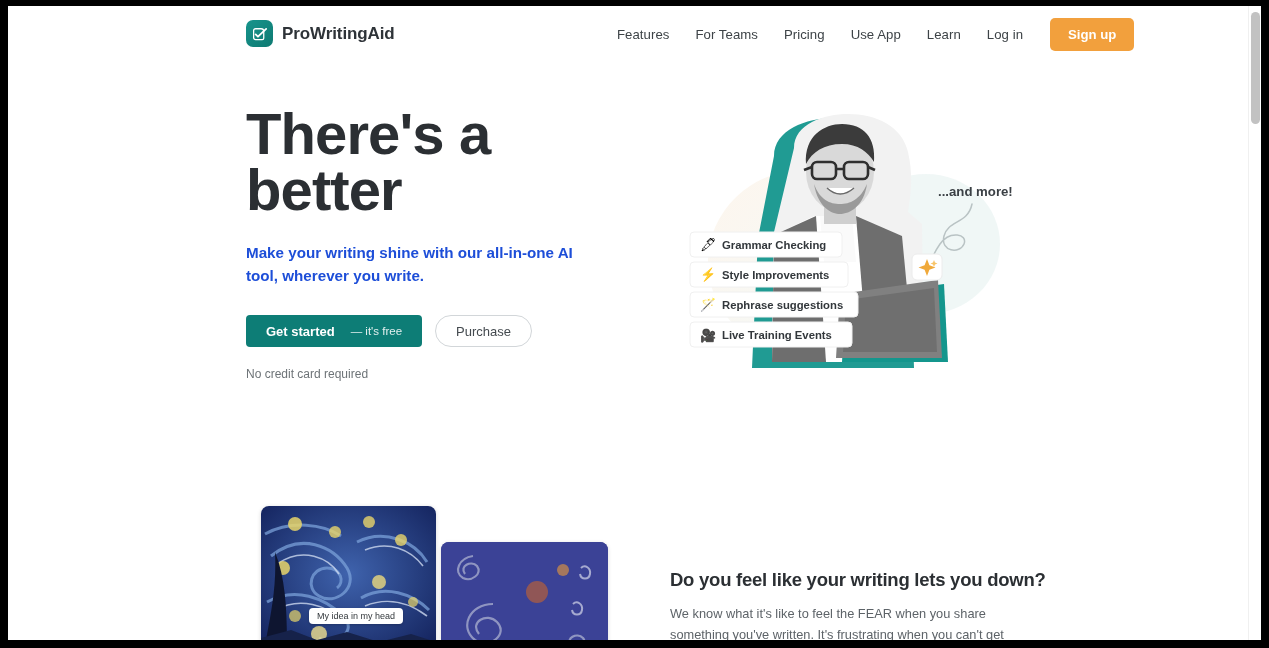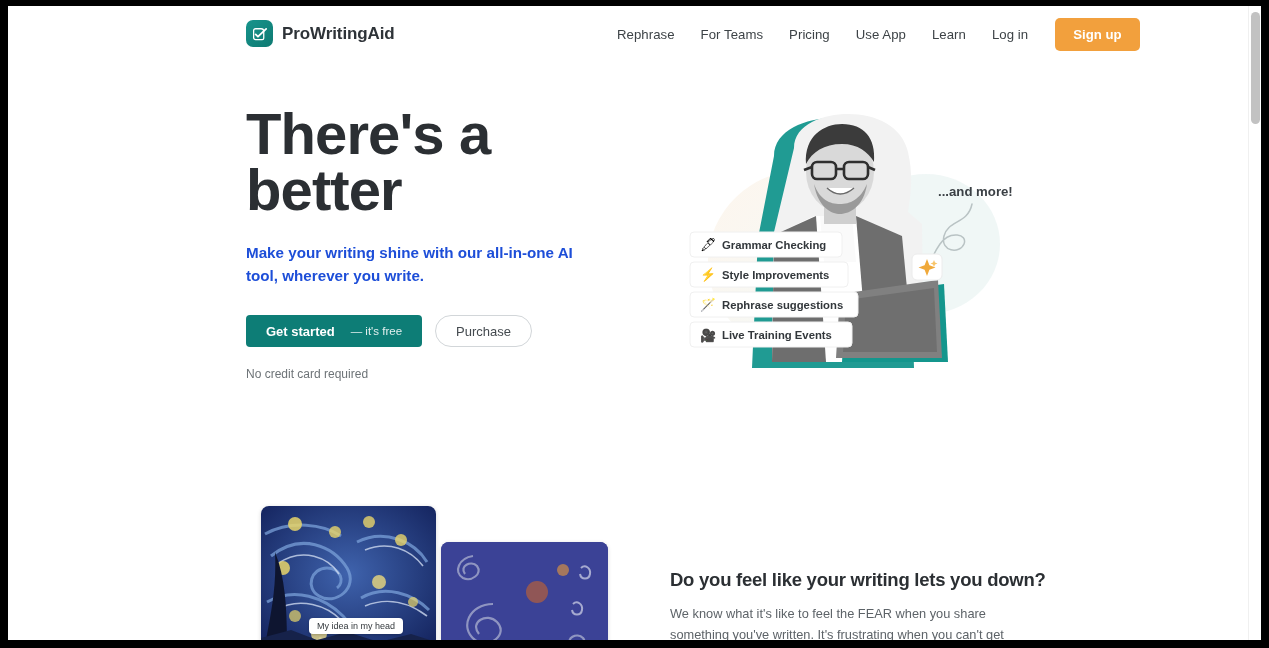--- a/index.html
+++ b/index.html
@@ -192,21 +192,21 @@
     box-shadow: 0 1px 4px rgba(0,0,0,.16);
   }
   .painting-simple {
     left: 188px; top: 42px;
     width: 167px; height: 120px;
     background: #3b4296;
     box-shadow: 0 1px 4px rgba(0,0,0,.14);
   }
   .painting-caption {
     position: absolute;
-    left: 48px; top: 112px;
+    left: 48px; top: 102px;
     background: #ffffff;
     border-radius: 4px;
     padding: 3px 8px;
     font-size: 9px;
     color: #33383c;
     box-shadow: 0 1px 3px rgba(0,0,0,.22);
     white-space: nowrap;
     z-index: 5;
   }
 
@@ -252,21 +252,21 @@
           <span class="brand-mark">
             <svg width="18" height="18" viewBox="0 0 24 24" aria-hidden="true">
               <path d="M3.5 7.5 C3.5 6 4.6 5 6 5 H13.5 C15.6 5 17 6.3 17 8.2 V17.5 C17 18.6 16 19.4 15 19.4 H6 C4.6 19.4 3.5 18.4 3.5 17 Z" fill="none" stroke="#ffffff" stroke-width="1.7" stroke-linejoin="round"></path>
               <path d="M6.2 12.6 L9.3 15.6 L20.2 5.2" fill="none" stroke="#ffffff" stroke-width="2.4" stroke-linecap="round" stroke-linejoin="round"></path>
             </svg>
           </span>
           <span class="brand-name">ProWritingAid</span>
         </a>
 
         <nav class="nav">
-          <a class="nav-link" href="#">Rephrase</a>
+          <a class="nav-link" href="#">Features</a>
           <a class="nav-link" href="#">For Teams</a>
           <a class="nav-link" href="#">Pricing</a>
           <a class="nav-link" href="#">Use App</a>
           <a class="nav-link" href="#">Learn</a>
           <a class="nav-link" href="#">Log in</a>
           <button class="nav-cta">Sign up</button>
         </nav>
       </div>
 
       <div class="hero-copy">

